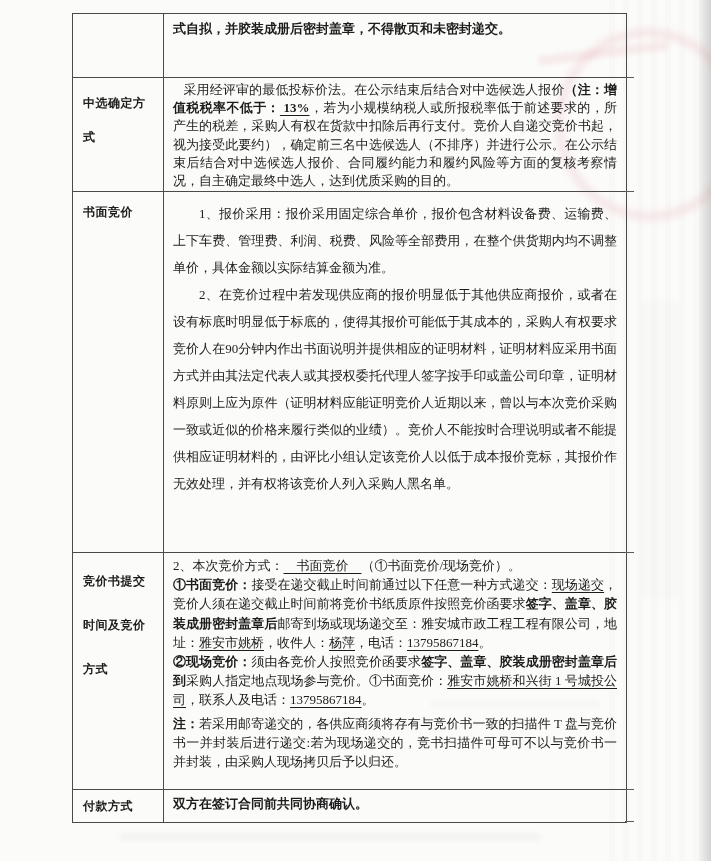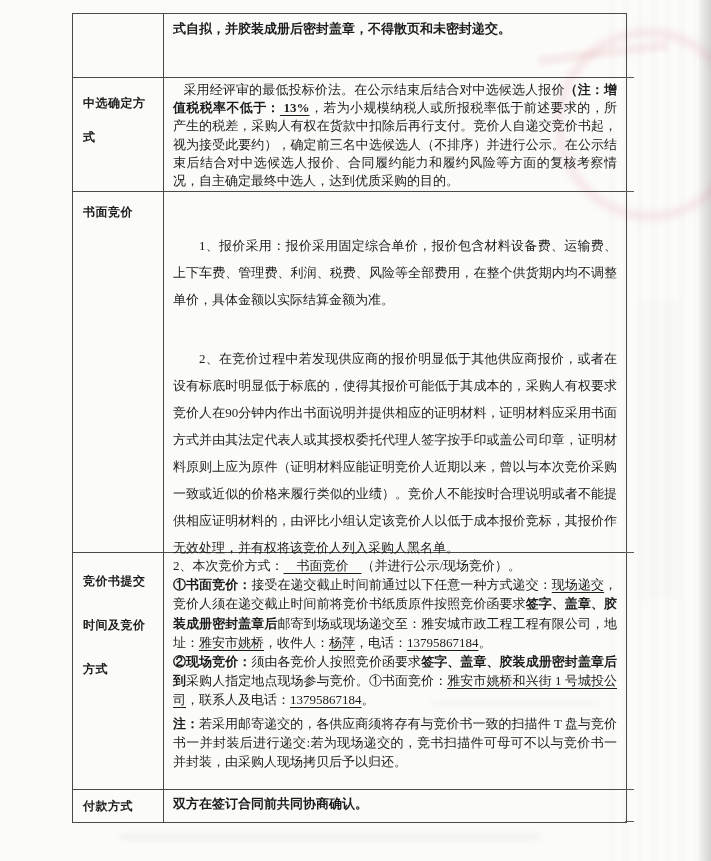--- a/index.html
+++ b/index.html
@@ -39,21 +39,21 @@
   .content-cell p{margin:0;}
   
   .r1{height:64px;}
   .r1 .content-cell{line-height:20px;padding-top:5px;font-weight:bold;}
   .r2{height:114px;}
   .r2 .content-cell{line-height:18.2px;padding-top:3px;}
   .r2 .content-cell p{text-indent:0.8em;}
   .r2 .label-cell{line-height:34px;padding-top:8px;}
   .r3{height:361px;}
   .r3 .content-cell{line-height:27px;padding-top:8px;}
-  .r3 .content-cell p{text-indent:2em;margin-top:32px;}
+  .r3 .content-cell p{text-indent:2em;}
   .r4{height:237px;}
   .r4 .content-cell{line-height:19.2px;padding-top:3px;}
   .r4 .label-cell{line-height:44px;padding-top:6px;}
   .r4 .note-para{margin-top:4px;}
   .r5{height:32px;}
   .r5 .content-cell{line-height:19px;padding-top:4px;font-weight:bold;}
   .r5 .label-cell{padding-top:8px;}
 
   u,.u{text-decoration:underline;text-underline-offset:3px;}
   
@@ -93,21 +93,21 @@
       <div class="label-cell">书面竞价</div>
       <div class="content-cell">
         <p><span>1、报价采用：报价采用固定综合单价，报价包含材料设备费、运输费、上下车费、管理费、利润、税费、风险等全部费用，在整个供货期内均不调整单价，具体金额以实际结算金额为准。</span></p>
         <p><span>2、在竞价过程中若发现供应商的报价明显低于其他供应商报价，或者在设有标底时明显低于标底的，使得其报价可能低于其成本的，采购人有权要求竞价人在90分钟内作出书面说明并提供相应的证明材料，证明材料应采用书面方式并由其法定代表人或其授权委托代理人签字按手印或盖公司印章，证明材料原则上应为原件（证明材料应能证明竞价人近期以来，曾以与本次竞价采购一致或近似的价格来履行类似的业绩）。竞价人不能按时合理说明或者不能提供相应证明材料的，由评比小组认定该竞价人以低于成本报价竞标，其报价作无效处理，并有权将该竞价人列入采购人黑名单。</span></p>
       </div>
     </div>
 
     <div class="row r4">
       <div class="label-cell">竞价书提交时间及竞价方式</div>
       <div class="content-cell">
-        <p><span>2、本次竞价方式：</span><span class="u">　书面竞价　</span><span>（并进行公示/现场竞价）。</span></p>
+        <p><span>2、本次竞价方式：</span><span class="u">　书面竞价　</span><span>（①书面竞价/现场竞价）。</span></p>
         <p><span style="font-weight: bold;">①书面竞价：</span><span>接受在递交截止时间前通过以下任意一种方式递交：</span><span class="u">现场递交</span><span>，竞价人须在递交截止时间前将竞价书纸质原件按照竞价函要求</span><span style="font-weight: bold;">签字、盖章、胶装成册密封盖章后</span><span>邮寄到场或现场递交至：雅安城市政工程工程有限公司，地址：</span><span class="u">雅安市姚桥</span><span>，收件人：</span><span class="u">杨萍</span><span>，电话：</span><span class="u">13795867184</span><span>。</span></p>
         <p><span style="font-weight: bold;">②现场竞价：</span><span>须由各竞价人按照竞价函要求</span><span style="font-weight: bold;">签字、盖章、胶装成册密封盖章后到</span><span>采购人指定地点现场参与竞价。①书面竞价：</span><span class="u">雅安市姚桥和兴街 1 号城投公司</span><span>，联系人及电话：</span><span class="u">13795867184</span><span>。</span></p>
         <p class="note-para"><span style="font-weight: bold;">注：</span><span>若采用邮寄递交的，各供应商须将存有与竞价书一致的扫描件 T 盘与竞价书一并封装后进行递交:若为现场递交的，竞书扫描件可母可不以与竞价书一并封装，由采购人现场拷贝后予以归还。</span></p>
       </div>
     </div>
 
     <div class="row r5">
       <div class="label-cell">付款方式</div>
       <div class="content-cell">
         <p><span>双方在签订合同前共同协商确认。</span></p>

